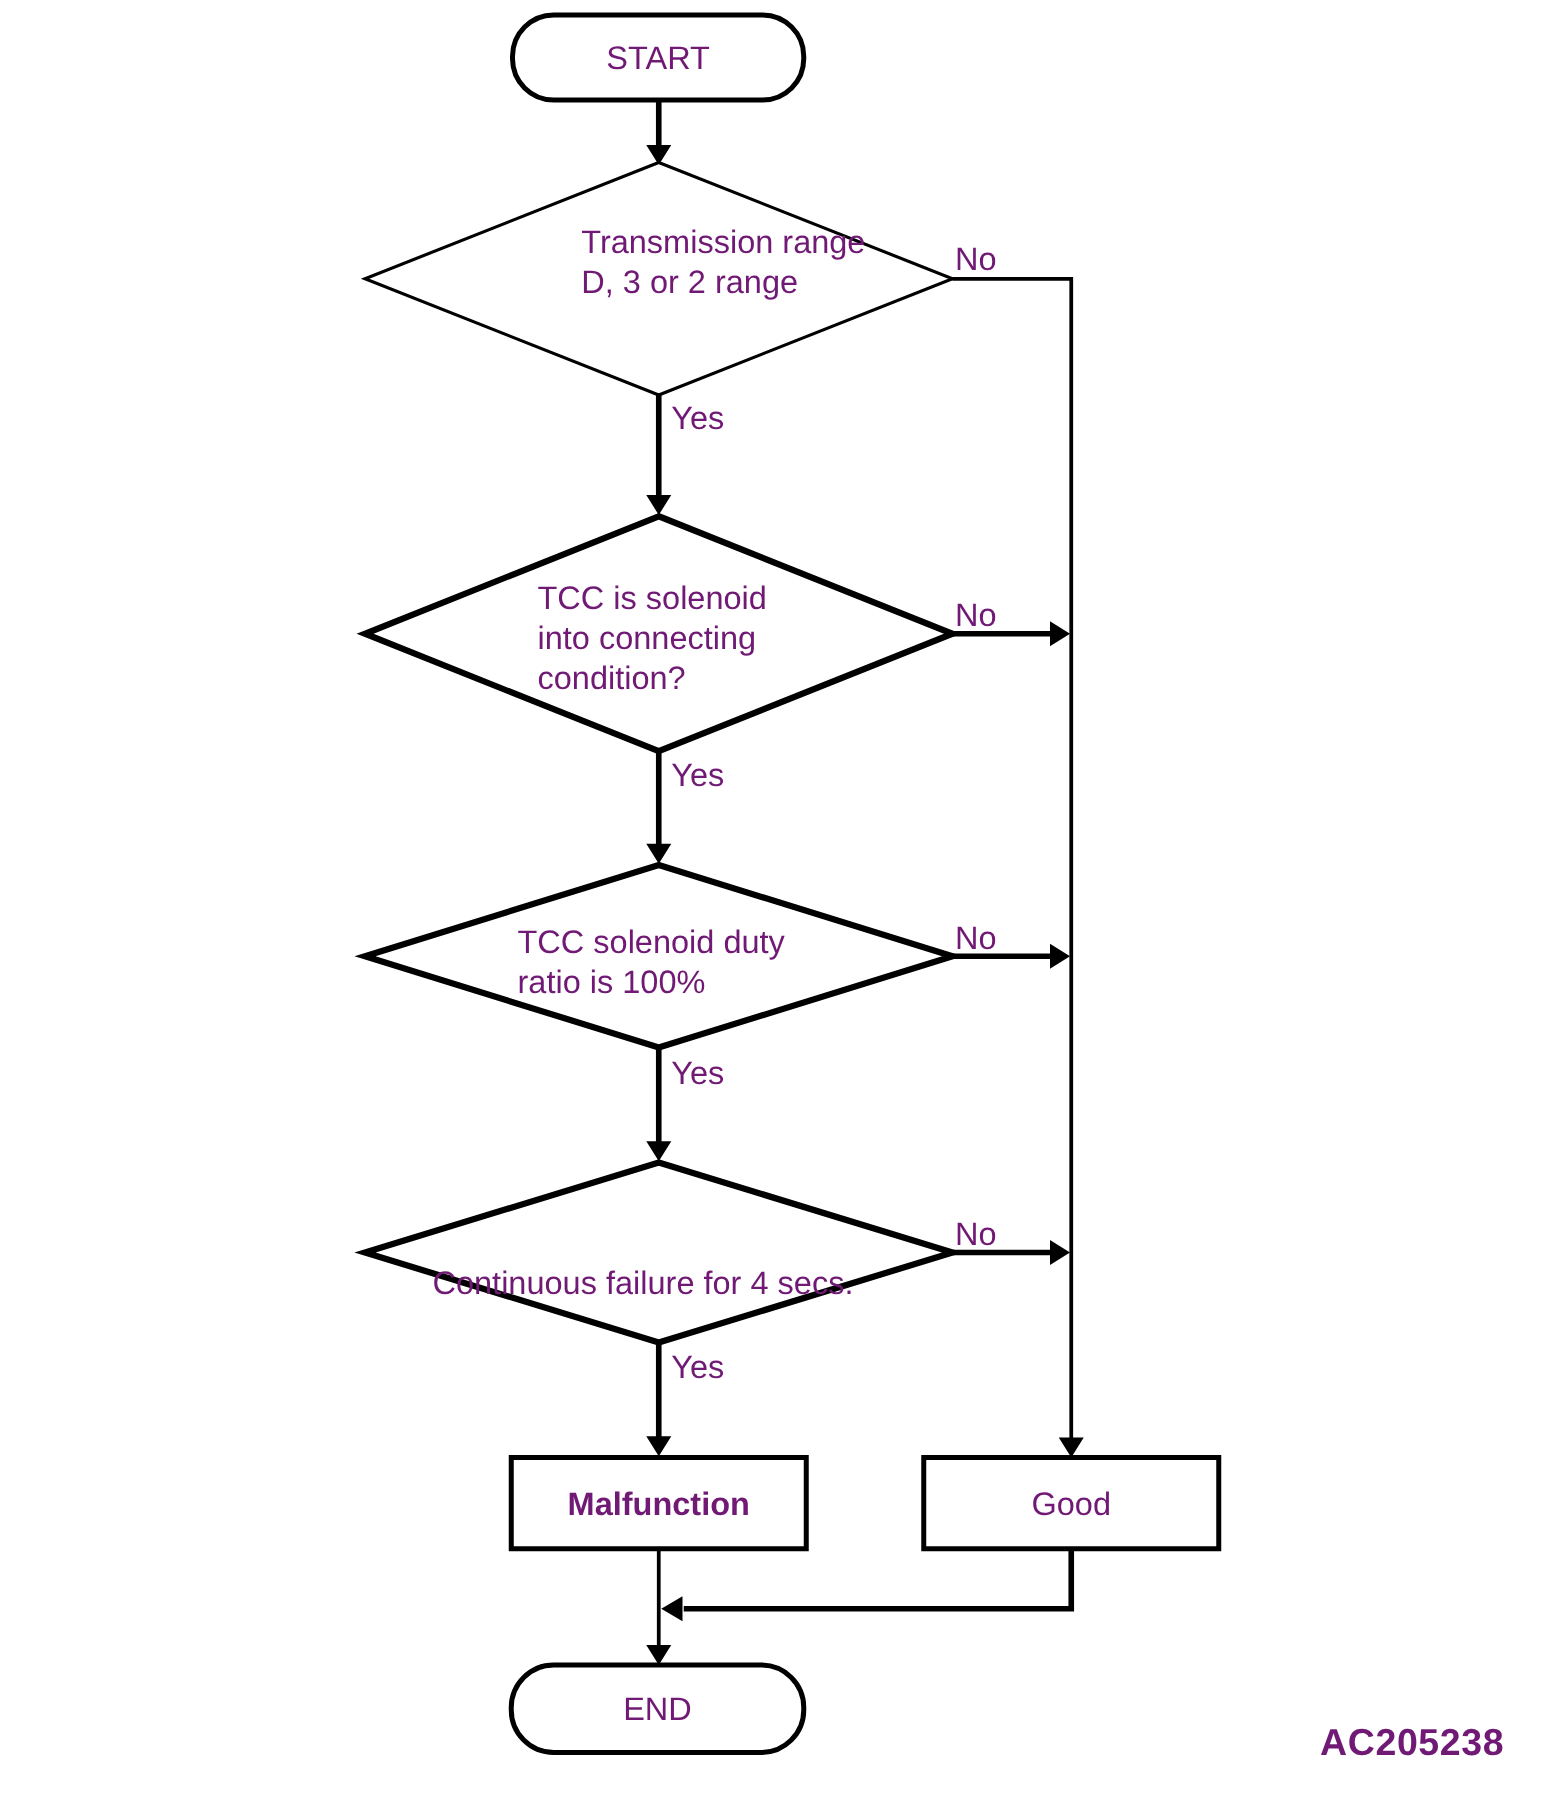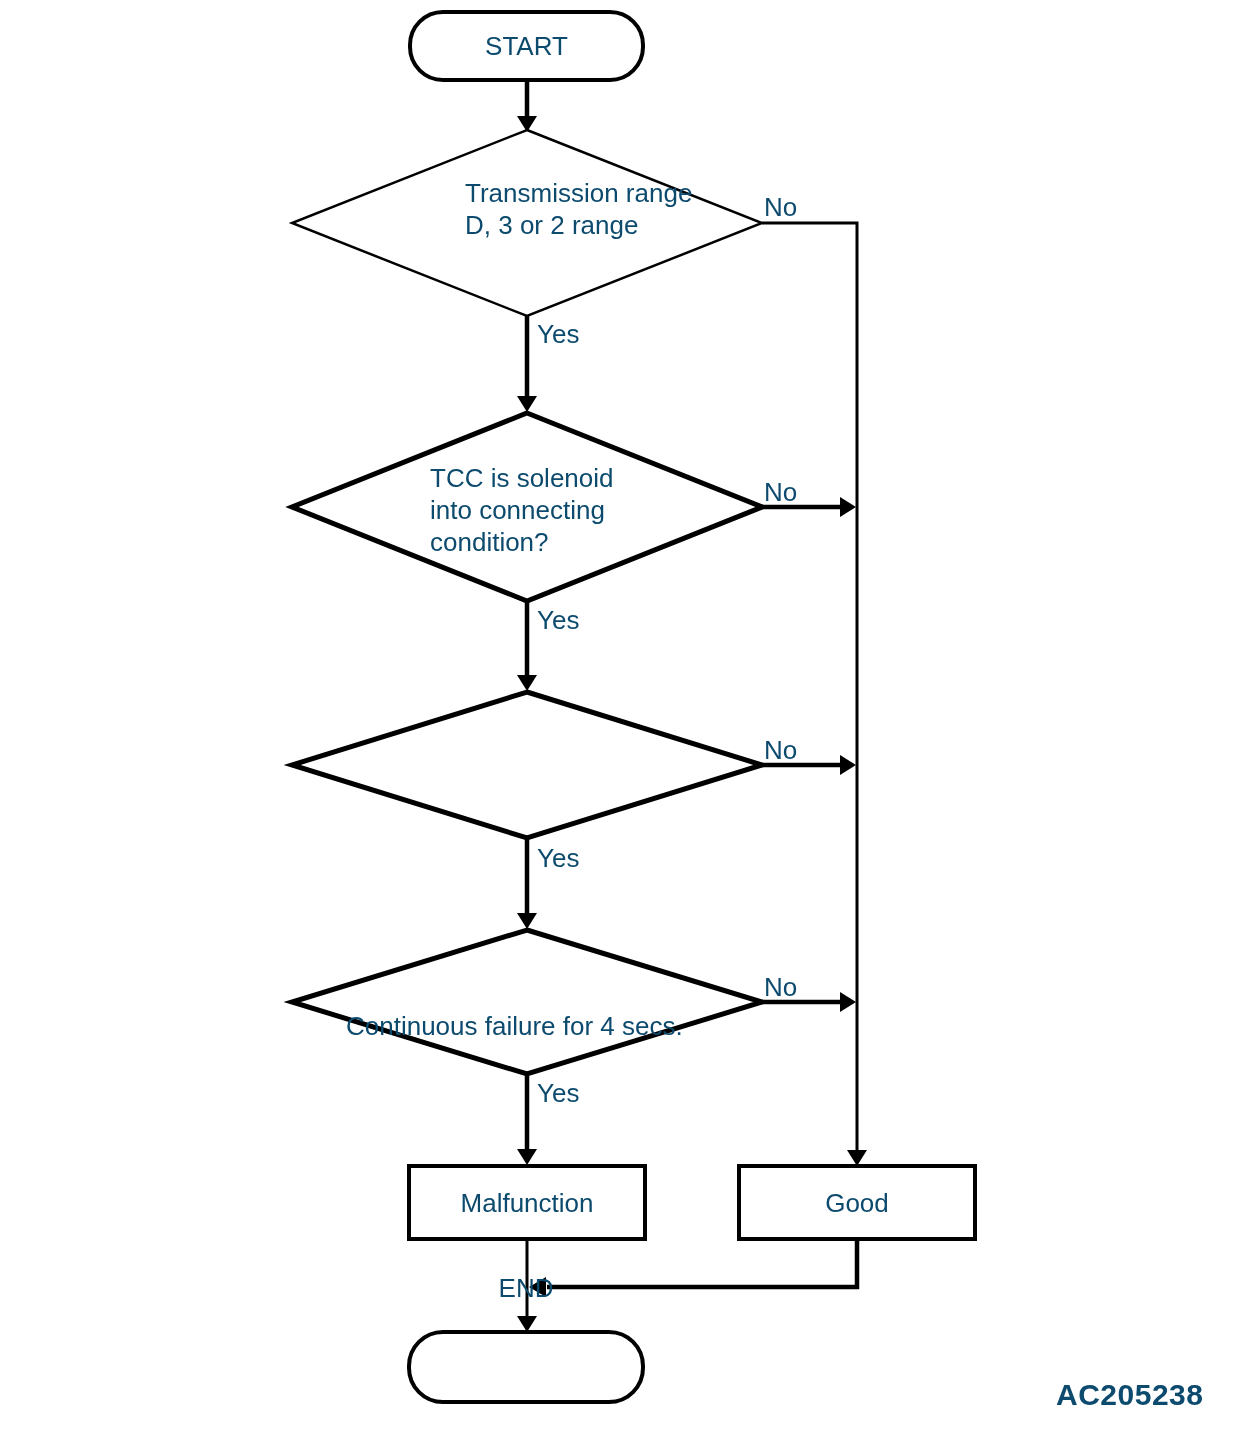--- a/index.html
+++ b/index.html
@@ -20,21 +20,21 @@
     position: absolute;
     left: 0;
     top: 0;
     z-index: 0;
   }
   .txt {
     position: absolute;
     z-index: 1;
     font-size: 26px;
     line-height: 32px;
-    color: #0c4a6e;
+    color: #701a75;
     white-space: nowrap;
   }
   .node-label {
     display: flex;
     align-items: center;
     justify-content: center;
     text-align: center;
   }
   .branch-label {
     height: 30px;
@@ -115,30 +115,34 @@
     <div>Transmission range</div>
     <div>D, 3 or 2 range</div>
   </div>
 
   <div class="txt" style="left:430px; top:462px;">
     <div>TCC is solenoid</div>
     <div>into connecting</div>
     <div>condition?</div>
   </div>
 
+  <div class="txt" style="left:414px; top:737px;">
+    <div>TCC solenoid duty</div>
+    <div>ratio is 100%</div>
+  </div>
 
   <div class="txt" style="left:346px; top:986px;margin-top:24px;">
     <div>Continuous failure for 4 secs.</div>
   </div>
 
-  <div class="txt node-label" style="left:409px; top:1166px; width:236px; height:73px;">Malfunction</div>
+  <div class="txt node-label" style="left:409px; top:1166px; width:236px; height:73px;font-weight:bold;">Malfunction</div>
 
   <div class="txt node-label" style="left:739px; top:1166px; width:236px; height:73px;">Good</div>
 
-  <div class="txt node-label" style="left:409px; top:1253px; width:234px; height:70px;text-align:center;">END</div>
+  <div class="txt node-label" style="left:409px; top:1332px; width:234px; height:70px;text-align:center;">END</div>
 
   <div class="txt branch-label" style="left:537px; top:318px;">Yes</div>
   <div class="txt branch-label" style="left:537px; top:604px;">Yes</div>
   <div class="txt branch-label" style="left:537px; top:842px;">Yes</div>
   <div class="txt branch-label" style="left:537px; top:1077px;">Yes</div>
 
   <div class="txt branch-label" style="left:764px; top:191px;">No</div>
   <div class="txt branch-label" style="left:764px; top:476px;">No</div>
   <div class="txt branch-label" style="left:764px; top:734px;">No</div>
   <div class="txt branch-label" style="left:764px; top:971px;">No</div>

